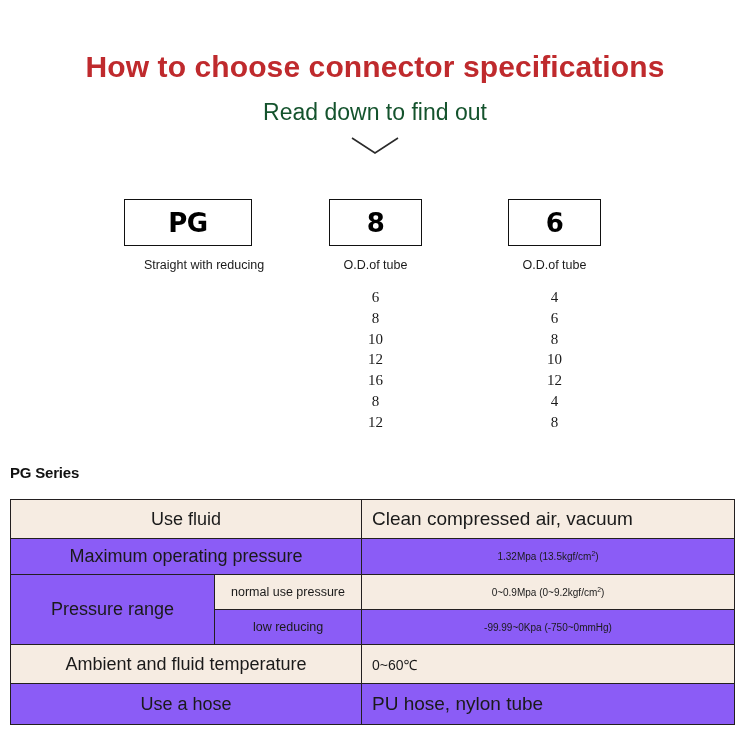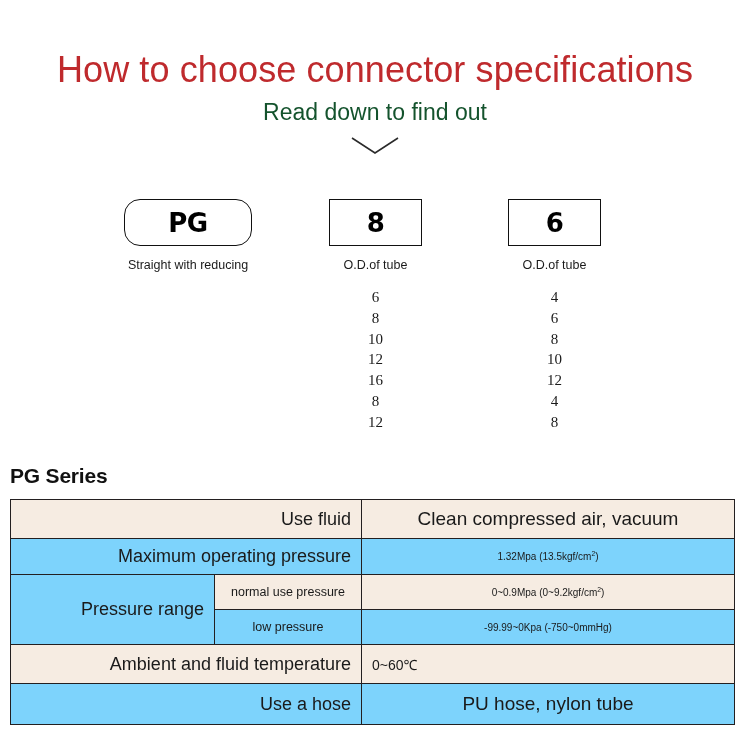--- a/index.html
+++ b/index.html
@@ -16,22 +16,22 @@
     position: relative;
   }
 
   
   .headline {
     position: absolute;
     left: 0;
     top: 50px;
     width: 750px;
     text-align: center;
-    font-size: 36px;
-    font-weight: 400;
+    font-size: 30px;
+    font-weight: 700;
     color: #bf2a2d;
     letter-spacing: 0.1px;
     line-height: 1.1;
   }
   .subhead {
     position: absolute;
     left: 0;
     top: 99px;
     width: 750px;
     text-align: center;
@@ -64,32 +64,32 @@
     box-sizing: border-box;
     display: flex;
     align-items: center;
     justify-content: center;
     font-family: "DejaVu Sans", sans-serif;
     font-weight: 700;
     font-size: 26px;
     color: #000000;
     letter-spacing: -0.5px;
   }
-  .codebox.b1 { left: 124px; top: 199px; width: 128px; height: 47px; border-radius: 16px; }
+  .codebox.b1 { left: 124px; top: 199px; width: 128px; height: 47px; }
   .codebox.b2 { left: 329px; top: 199px; width: 93px;  height: 47px; }
   .codebox.b3 { left: 508px; top: 199px; width: 93px;  height: 47px; }
 
   .boxcaption {
     position: absolute;
     text-align: center;
     font-size: 12.5px;
     color: #1a1a1a;
     white-space: nowrap;
   }
-  .boxcaption.c1 { left: 124px; top: 258px; width: 128px; }
+  .boxcaption.c1 { left: 140px; top: 258px; width: 128px; }
   .boxcaption.c2 { left: 329px; top: 258px; width: 93px; }
   .boxcaption.c3 { left: 508px; top: 258px; width: 93px; }
 
   
   .optcol {
     position: absolute;
     top: 287px;
     text-align: center;
     font-family: "Liberation Serif", serif;
     font-size: 15px;
@@ -98,21 +98,21 @@
   }
   .optcol.o2 { left: 329px; width: 93px; }
   .optcol.o3 { left: 508px; width: 93px; }
   .optcol div { white-space: nowrap; }
 
   
   .series-title {
     position: absolute;
     left: 10px;
     top: 464px;
-    font-size: 21px;
+    font-size: 15px;
     font-weight: 700;
     color: #111111;
     letter-spacing: -0.2px;
   }
 
   
   .spec-table {
     position: absolute;
     left: 10px;
     top: 499px;
@@ -121,34 +121,33 @@
     table-layout: fixed;
     background: #ffffff;
   }
   .spec-table td {
     border: 1.4px solid #231f20;
     padding: 0 10px;
     vertical-align: middle;
     color: #1a1a1a;
   }
   .tint { background: #f6ece2; }
-  .plain { background: #7dd3fc; }
+  .plain { background: #8b5cf6; }
 
   .lbl {
     font-size: 18px;
-    text-align: right;
+    text-align: center;
   }
   .sublbl {
     font-size: 12.5px;
     text-align: center;
     margin-left: 38px;
   }
   .val-big {
     font-size: 19px;
-    text-align: center;
   }
   .val-mid {
     font-size: 10px;
     text-align: center;
   }
   .val-small {
     font-size: 14px;
   }
   sup { font-size: 0.68em; vertical-align: super; line-height: 0; }
 </style>
@@ -213,21 +212,21 @@
     <tr>
       <td class="plain lbl" colspan="2" style="height:35px;">Maximum operating pressure</td>
       <td class="plain val-mid"><span>1.32Mpa  (13.5kgf/cm</span><sup>2</sup><span>)</span></td>
     </tr>
     <tr>
       <td class="plain lbl" rowspan="2">Pressure range</td>
       <td class="tint sublbl" style="height:34px;">normal use pressure</td>
       <td class="tint val-mid"><span>0~0.9Mpa  (0~9.2kgf/cm</span><sup>2</sup><span>)</span></td>
     </tr>
     <tr>
-      <td class="plain sublbl" style="height:34px;">low pressure</td>
+      <td class="plain sublbl" style="height:34px;">low reducing</td>
       <td class="plain val-mid">-99.99~0Kpa  (-750~0mmHg)</td>
     </tr>
     <tr>
       <td class="tint lbl" colspan="2" style="height:38px;">Ambient and fluid temperature</td>
       <td class="tint val-small">0~60℃</td>
     </tr>
     <tr>
       <td class="plain lbl" colspan="2" style="height:40px;">Use a hose</td>
       <td class="plain val-big">PU hose, nylon tube</td>
     </tr>

